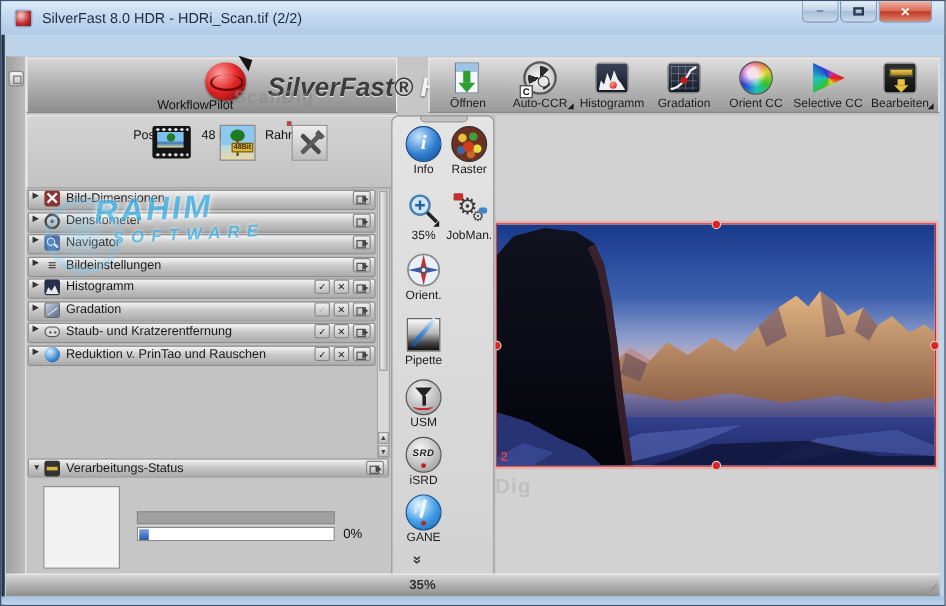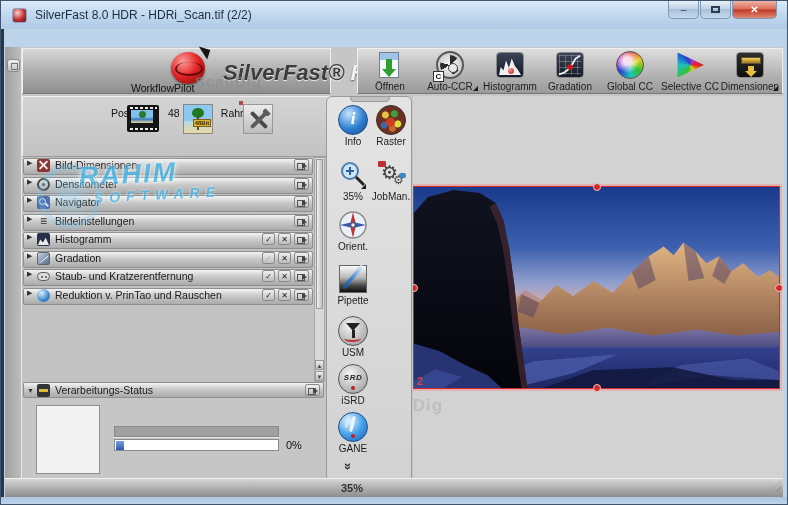--- a/index.html
+++ b/index.html
@@ -338,36 +338,36 @@
                 <circle cx="14" cy="15" r="3" fill="#cc1818"></circle>
               </svg>
           </span>
         </span>
         <span class="tlabel">Gradation</span>
       </div>
       <div class="tbtn">
         <span class="ic">
             <span class="i-globalcc"></span>
           </span>
-        <span class="tlabel">Global CC</span>
+        <span class="tlabel">Orient CC</span>
       </div>
       <div class="tbtn">
         <span class="ic">
             <span class="i-selcc"></span>
           </span>
         <span class="tlabel">Selective CC</span>
       </div>
       <div class="tbtn">
         <span class="ic">
           <span class="i-dark" style="background:linear-gradient(#2e2e2e,#101010);">
               <span class="i-verarb-band"></span>
               <span class="i-verarb-arrow"></span>
             </span>
         </span>
-        <span class="tlabel">Dimensionen</span>
+        <span class="tlabel">Bearbeiten</span>
         <span class="corner"></span>
       </div>
     </div>
 
     <div class="mode-bar">
       <div class="mbtn">
         <span class="mic-wrap"><span class="mic">
           <span class="i-film"></span><span class="i-film-img"></span>
         </span></span>
         <span class="mlabel">Positiv</span>

